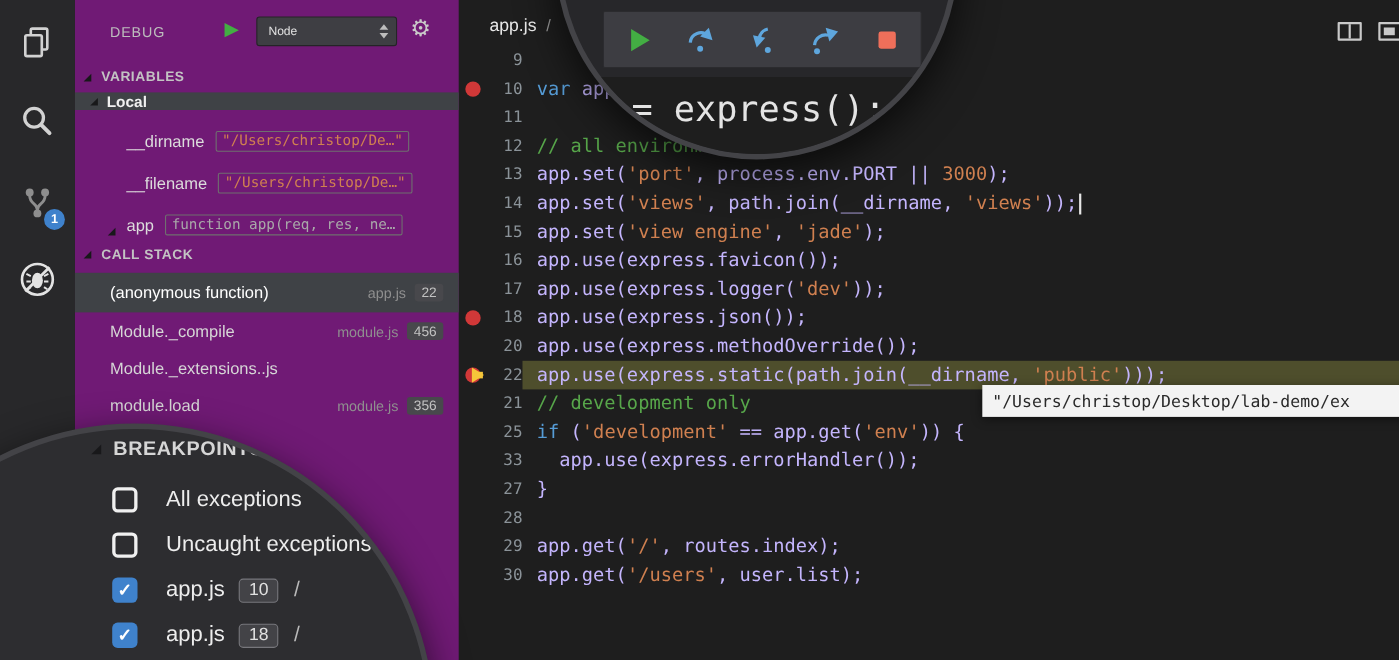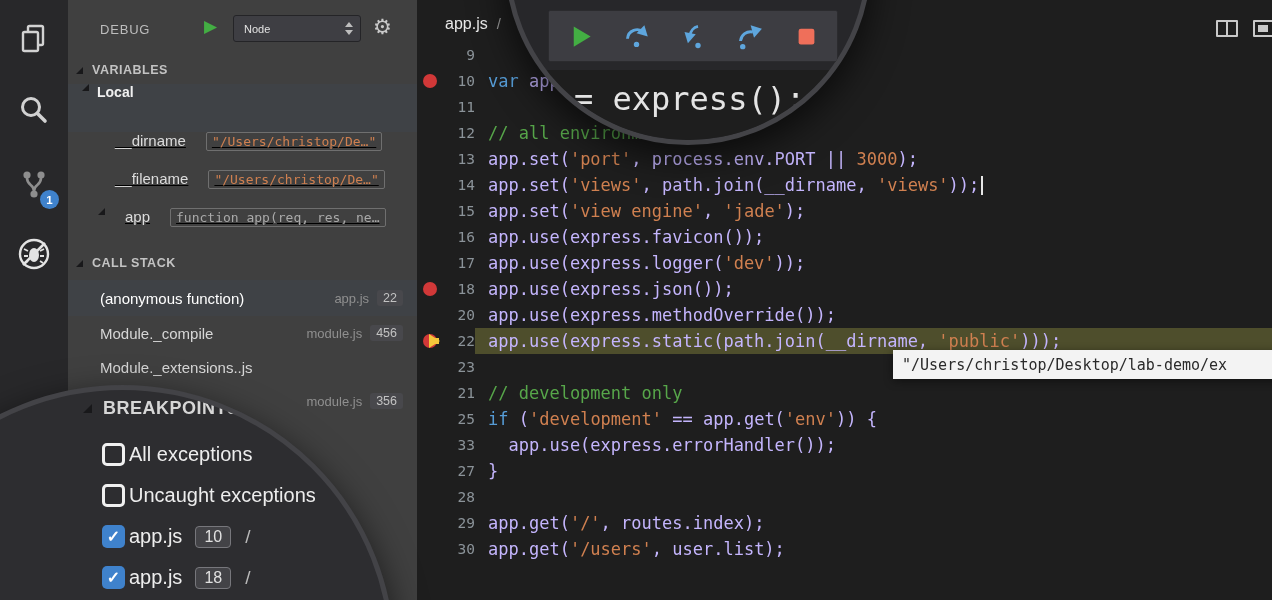--- a/index.html
+++ b/index.html
@@ -10,45 +10,45 @@
   
   .activity-bar { position:absolute; left:0; top:0; width:68px; height:600px; background:#28282a; z-index:5; }
   .ab-icon { position:absolute; left:16px; width:36px; height:36px; }
   .ab-icon svg { width:36px; height:36px; display:block; }
   .ab-explorer { top:22px; } .ab-search { top:94px; } .ab-git { top:166px; } .ab-debug { top:236px; }
   .ab-badge { position:absolute; left:40px; top:190px; width:19px; height:19px; border-radius:50%;
               background:var(--badge-blue); color:#fff; font-size:11.5px; font-weight:bold;
               display:flex; align-items:center; justify-content:center; z-index:6; }
 
   
-  .sidebar { position:absolute; left:68px; top:0; width:349px; height:600px; background:#404040; z-index:4; }
+  .sidebar { position:absolute; left:68px; top:0; width:349px; height:600px; background:#701a75; z-index:4; }
   .debug-controls { position:relative; height:56px; }
   .debug-title { position:absolute; left:32px; top:22px; font-size:13px; letter-spacing:.8px; color:#bdbdbd; }
   .play-btn { position:absolute; left:136px; top:17px; color:var(--play-green); font-size:17px; line-height:20px; }
   .config-dd { position:absolute; left:165px; top:15px; width:128px; height:27px; background:#3e3e43;
                border:1px solid #242427; border-radius:3px; display:flex; align-items:center; }
   .dd-label { flex:1; padding-left:10px; color:#e2e2e2; font-size:11px; }
   .dd-arrows { width:22px; display:flex; flex-direction:column; align-items:center; }
   .dd-up { width:0; height:0; border-left:4px solid transparent; border-right:4px solid transparent;
            border-bottom:5px solid #bdbdbd; margin-bottom:3px; }
   .dd-down { width:0; height:0; border-left:4px solid transparent; border-right:4px solid transparent;
              border-top:5px solid #bdbdbd; }
   .gear-btn { position:absolute; left:305px; top:15px; color:#c9c9c9; font-size:21px; line-height:24px; }
 
   .twisty { display:inline-block; width:0; height:0; border-left:7px solid transparent;
             border-bottom:7px solid #18181a; }
   .section-header { display:flex; align-items:center; gap:9px; padding-left:8px; }
   .sh-variables { height:28px; }
   .sh-callstack { height:34px; }
   .sh-label { font-size:12.5px; font-weight:bold; letter-spacing:.5px; color:#c3c3c3; }
 
-  .scope-row { height:48px; background:#3f4246; display:flex; align-items:flex-start; gap:8px; padding-left:14px; }
+  .scope-row { height:16px; background:#3f4246; display:flex; align-items:center; gap:8px; padding-left:14px; }
   .scope-label { font-size:14px; font-weight:bold; color:#f0f0f0; }
 
-  .var-row { height:38px; display:flex; align-items:flex-start; gap:20px; padding-left:47px;text-decoration:underline; }
+  .var-row { height:38px; display:flex; align-items:flex-end; gap:10px; padding-left:47px; }
   .var-row.expandable { padding-left:30px; }
   .var-name { color:#dcdcdc; font-size:15px; white-space:nowrap; }
   .var-value { font-family:"DejaVu Sans Mono", monospace; font-size:13px; border:1px solid #6f6f6f;
                border-radius:2px; padding:1px 5px; white-space:nowrap; overflow:hidden; max-width:215px; }
   .var-value.string { color:var(--string-orange); }
   .var-value.function { color:#a9a9a9; max-width:265px; }
 
   .stack-row { height:34px; display:flex; align-items:center; padding:0 14px 0 32px; }
   .stack-row.selected { height:36px; background:#3f4246; }
   .stack-name { color:#d6d6d6; font-size:15px; white-space:nowrap; }
@@ -108,21 +108,21 @@
   .mag-bottom { left:-150px; top:385px; width:545px; height:545px; background:#2d2d30; }
   .bp-header { position:absolute; left:228px; top:8px; display:flex; align-items:center; gap:11px; }
   .bp-header .twisty { border-left-width:9px; border-bottom-width:9px; }
   .bp-header-label { font-size:18px; font-weight:bold; letter-spacing:.5px; color:#d6d6d6; }
   .bp-list { position:absolute; left:247px; top:44px; }
   .bp-row { height:41px; display:flex; align-items:center; }
   .cb { width:23px; height:23px; border-radius:5px; border:3px solid #f0f0f0;
         display:flex; align-items:center; justify-content:center; }
   .cb.checked { border:none; background:var(--badge-blue); }
   .cb.checked::after { content:"\2713"; color:#fff; font-size:16px; font-weight:bold; }
-  .bp-label { margin-left:4px; font-size:20px; color:#ededed; white-space:nowrap; }
+  .bp-label { margin-left:26px; font-size:20px; color:#ededed; white-space:nowrap; }
   .bp-badge { margin-left:13px; background:#434347; border:1px solid #77777c; color:#e0e0e0;
               border-radius:4px; font-size:16px; padding:1px 8px; }
   .bp-suffix { margin-left:14px; color:#b9b9b9; font-size:19px; }
 </style>
 </head>
 <body>
 
 <div class="stage">
 
   <div class="code">
@@ -185,25 +185,20 @@
         <div class="lnum">20</div>
         <div class="content"><span class="tok-p">app.use(express.methodOverride());</span></div>
       </div>
       <div class="line current">
         <div class="gutter-cell">
           <div class="bp-dot"></div>
           <div class="exec-arrow"></div>
         </div>
         <div class="lnum">22</div>
         <div class="content"><span class="tok-p">app.use(express.static(path.join(__dirname, </span><span class="tok-s">'public'</span><span class="tok-p">)));</span></div>
-      </div>
-      <div class="line">
-        <div class="gutter-cell"></div>
-        <div class="lnum">23</div>
-        <div class="content"></div>
       </div>
       <div class="line">
         <div class="gutter-cell"></div>
         <div class="lnum">21</div>
         <div class="content"><span class="tok-c">// development only</span></div>
       </div>
       <div class="line">
         <div class="gutter-cell"></div>
         <div class="lnum">25</div>
         <div class="content"><span class="tok-k">if</span><span class="tok-p"> (</span><span class="tok-s">'development'</span><span class="tok-p"> == app.get(</span><span class="tok-s">'env'</span><span class="tok-p">)) {</span></div>

